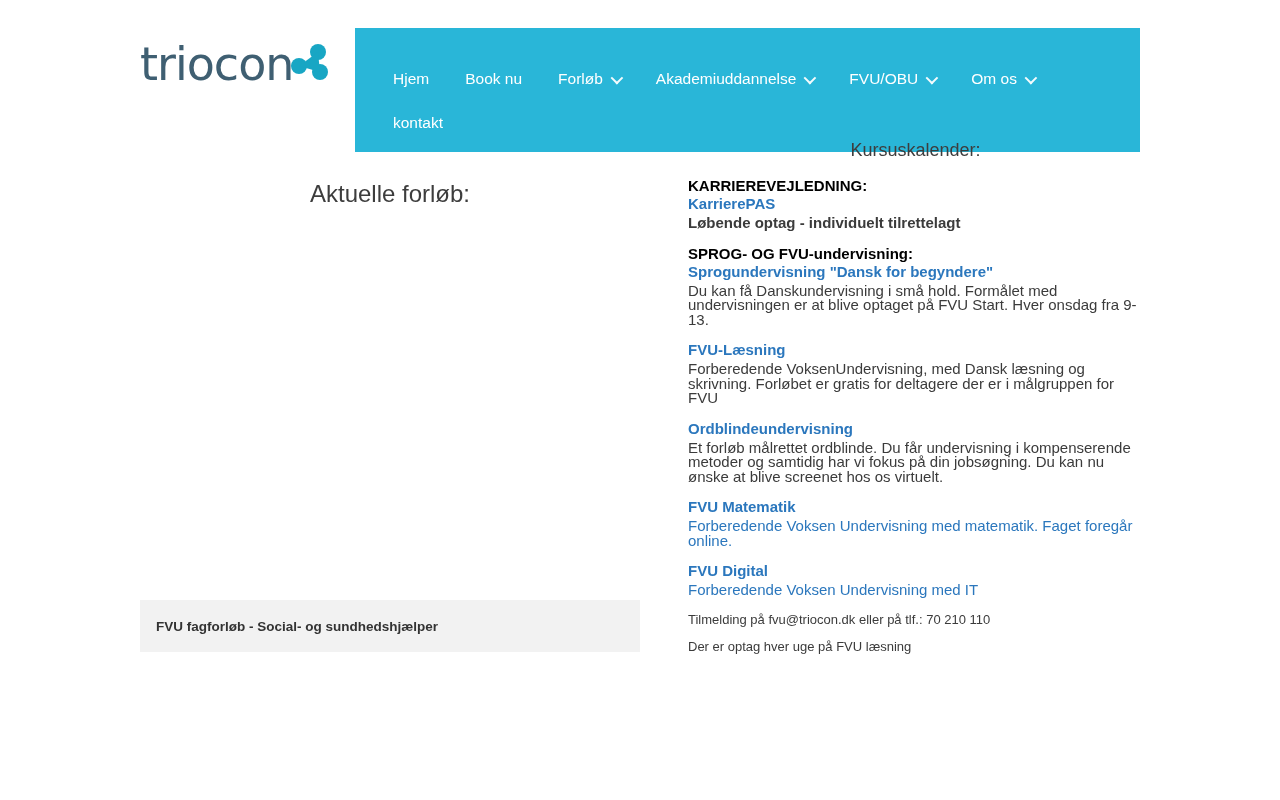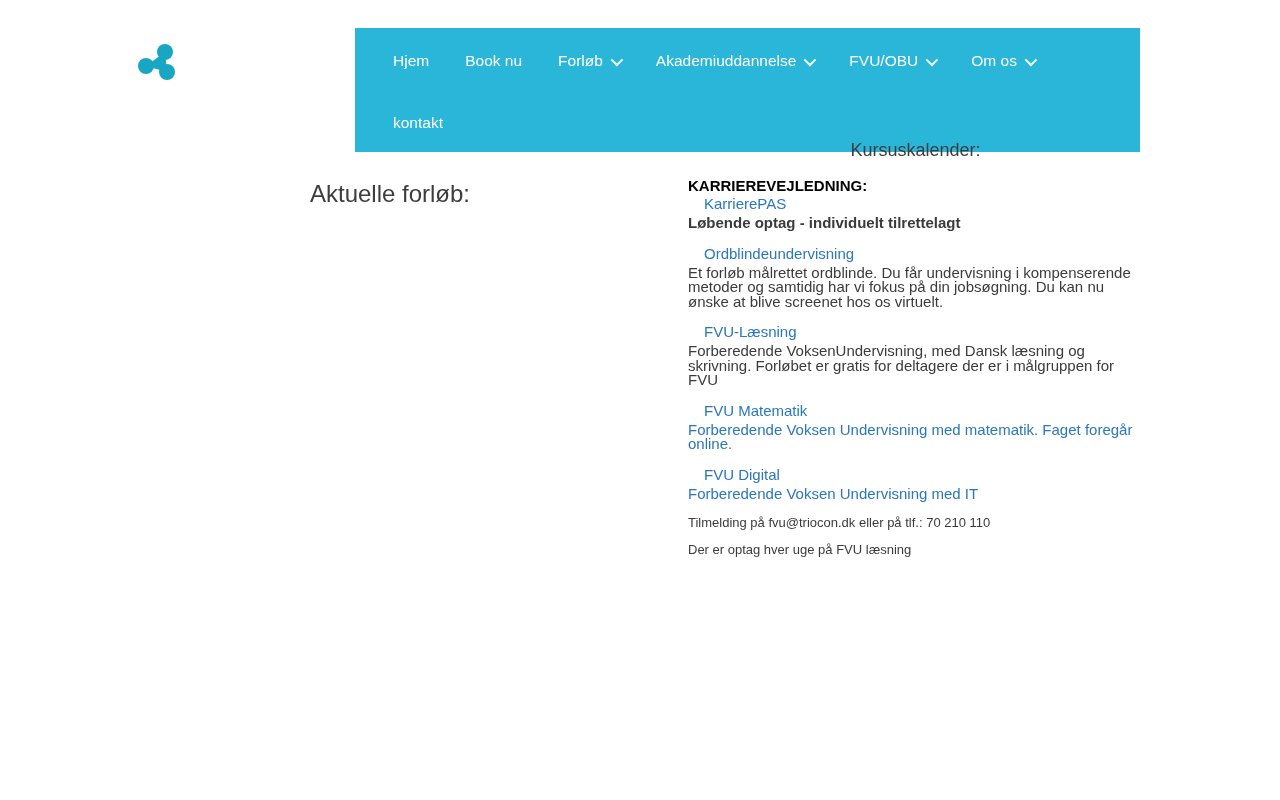--- a/index.html
+++ b/index.html
@@ -62,21 +62,21 @@
     height: 124px;
     background: #29b6d8;
     padding: 0;
   }
 
   .nav-row {
     display: flex;
     align-items: center;
     padding-left: 20px;
   }
-  .nav-row.row1 { height: 66px; }
+  .nav-row.row1 { height: 66px; align-items: flex-end; }
   .nav-row.row2 { height: 58px; }
 
   .nav-item {
     display: flex;
     align-items: center;
     gap: 8px;
     color: #ffffff;
     font-size: 15.5px;
     padding: 6px 18px;
     cursor: pointer;
@@ -148,25 +148,24 @@
     color: #000000;
     font-size: 15px;
     font-weight: bold;
     line-height: 18px;
     cursor: pointer;
   }
   .entry-head {
     display: block;
     color: #2b77bd;
     font-size: 15px;
-    font-weight: normal;
+    font-weight: bold;
     line-height: 18px;
     cursor: pointer;
     margin-bottom: 3px;
-    margin-left: 16px;
   }
   .entry-head.single { margin-top: 0; }
   .entry-desc {
     display: block;
     font-size: 15px;
     color: #3b3b3b;
     line-height: 14.5px;
     font-weight: bold;
   }
   .entry-desc.normal { font-weight: normal; }
@@ -181,20 +180,21 @@
   .footer-note + .footer-note { margin-top: 12px; }
 </style>
 </head>
 <body>
 
 <div class="page">
 
   <div class="header">
 
     <div class="logo">
+      <span class="logo-text">triocon</span>
       <span class="logo-mark">
         <svg width="46" height="46" viewBox="0 0 46 46" aria-hidden="true">
           <circle cx="31" cy="11" r="8" fill="#18a6c4"></circle>
           <circle cx="12" cy="25" r="8" fill="#18a6c4"></circle>
           <circle cx="33" cy="31" r="8" fill="#18a6c4"></circle>
           <path d="M12 25 L31 11 L33 31 Z" fill="#18a6c4"></path>
         </svg>
       </span>
     </div>
 
@@ -235,42 +235,50 @@
           <span>kontakt</span>
         </div>
       </div>
     </nav>
   </div>
 
   <div class="left-col">
     <h2 class="left-title">Aktuelle forløb:</h2>
   </div>
 
+  <div class="card">
+    <span class="card-title">FVU fagforløb - Social- og sundhedshjælper</span>
+  </div>
 
   <div class="right-col">
     <h2 class="right-title">Kursuskalender:</h2>
 
     <div class="entry">
       <span class="entry-cat">KARRIEREVEJLEDNING:</span>
       <span class="entry-head">KarrierePAS</span>
       <span class="entry-desc">Løbende optag - individuelt tilrettelagt</span>
     </div>
 
+    <div class="entry">
+      <span class="entry-cat">SPROG- OG FVU-undervisning:</span>
+      <span class="entry-head">Sprogundervisning "Dansk for begyndere"</span>
+      <span class="entry-desc normal">Du kan få Danskundervisning i små hold. Formålet med undervisningen er at blive optaget på FVU Start. Hver onsdag fra 9-13.</span>
+    </div>
+
+    <div class="entry">
+      <span class="entry-head single">FVU-Læsning</span>
+      <span class="entry-desc normal">Forberedende VoksenUndervisning, med Dansk læsning og skrivning. Forløbet er gratis for deltagere der er i målgruppen for FVU</span>
+    </div>
 
     <div class="entry">
       <span class="entry-head single">Ordblindeundervisning</span>
       <span class="entry-desc normal">Et forløb målrettet ordblinde. Du får undervisning i kompenserende metoder og samtidig har vi fokus på din jobsøgning. Du kan nu ønske at blive screenet hos os virtuelt.</span>
     </div>
 
     <div class="entry">
-      <span class="entry-head single">FVU-Læsning</span>
-      <span class="entry-desc normal">Forberedende VoksenUndervisning, med Dansk læsning og skrivning. Forløbet er gratis for deltagere der er i målgruppen for FVU</span>
-    </div>
-
-    <div class="entry">
       <span class="entry-head single">FVU Matematik</span>
       <span class="entry-desc normal link">Forberedende Voksen Undervisning med matematik. Faget foregår online.</span>
     </div>
 
     <div class="entry">
       <span class="entry-head single">FVU Digital</span>
       <span class="entry-desc normal link">Forberedende Voksen Undervisning med IT</span>
     </div>
 
     <div class="footer-note">Tilmelding på fvu@triocon.dk eller på tlf.: 70 210 110</div>

